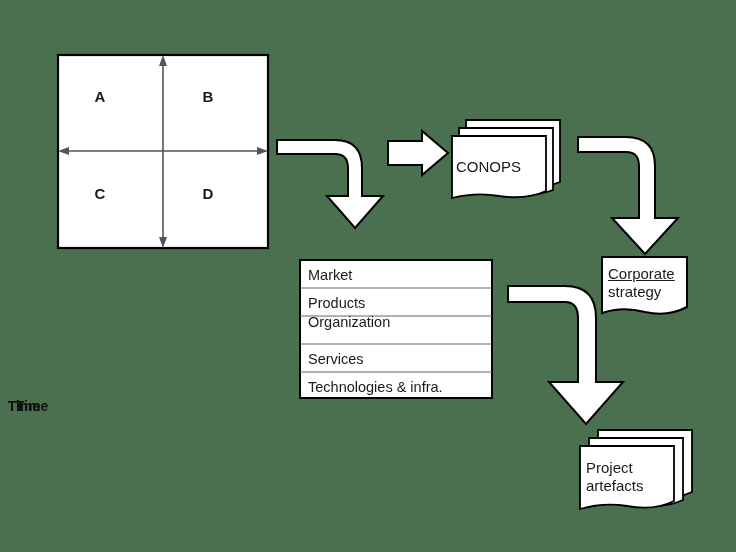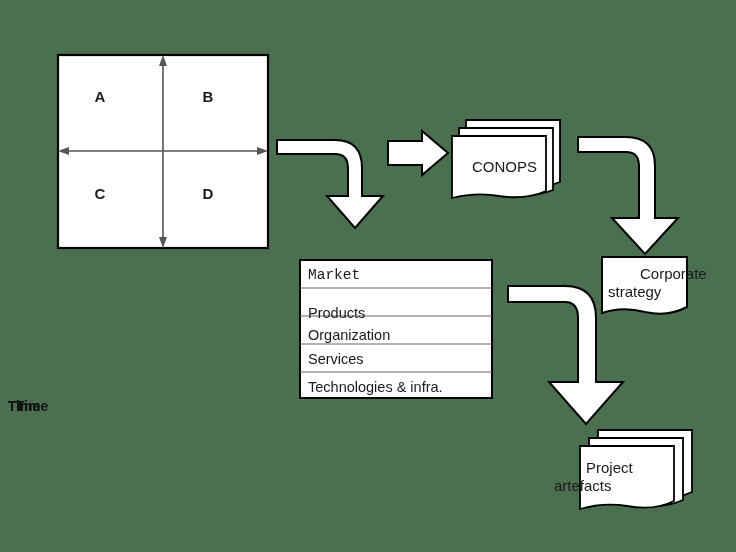--- a/index.html
+++ b/index.html
@@ -106,28 +106,28 @@
     <path d="M 589,438 L 683,438 L 683,500 Q 663,509 636,505 Q 613,500 589,507 Z" fill="#ffffff" stroke="#000000" stroke-width="1.8"></path>
     <path d="M 580,446 L 674,446 L 674,501 Q 654,511 627,506 Q 604,502 580,509 Z" fill="#ffffff" stroke="#000000" stroke-width="1.8"></path>
   </g>
 </svg>
 
 <div class="lbl quad-letter" style="left:88px; top:88px; width:24px;">A</div>
 <div class="lbl quad-letter" style="left:196px; top:88px; width:24px;">B</div>
 <div class="lbl quad-letter" style="left:88px; top:185px; width:24px;">C</div>
 <div class="lbl quad-letter" style="left:196px; top:185px; width:24px;">D</div>
 
-<div class="lbl doc-text" style="left:456px; top:158px;margin-left:16px;">CONOPS</div>
+<div class="lbl doc-text" style="left:456px; top:158px;">CONOPS</div>
 
-<div class="lbl doc-text" style="left:640px; top:265px;">Corporate</div>
+<div class="lbl doc-text" style="left:608px; top:265px;text-decoration:underline;">Corporate</div>
 <div class="lbl doc-text" style="left:608px; top:283px;text-align:center;">strategy</div>
 
 <div class="lbl doc-text" style="left:586px; top:459px;">Project</div>
-<div class="lbl doc-text" style="left:554px; top:477px;">artefacts</div>
+<div class="lbl doc-text" style="left:586px; top:477px;">artefacts</div>
 
-<div class="table-cell-text" style="top:267px;font-family:Liberation Mono, monospace;">Market</div>
-<div class="table-cell-text" style="top:295px;margin-top:10px;">Products</div>
-<div class="table-cell-text" style="top:327px;">Organization</div>
+<div class="table-cell-text" style="top:267px;">Market</div>
+<div class="table-cell-text" style="top:295px;">Products</div>
+<div class="table-cell-text" style="top:314px;">Organization</div>
 <div class="table-cell-text" style="top:351px;">Services</div>
 <div class="table-cell-text" style="top:379px;text-align:center;">Technologies &amp; infra.</div>
 
 <div class="time-label shadow" style="top:398px; left:-340px; width:736px;">Time</div>
 <div class="time-label" style="top:398px; left:-336px; width:736px;">Time</div>
 
 </body></html>

